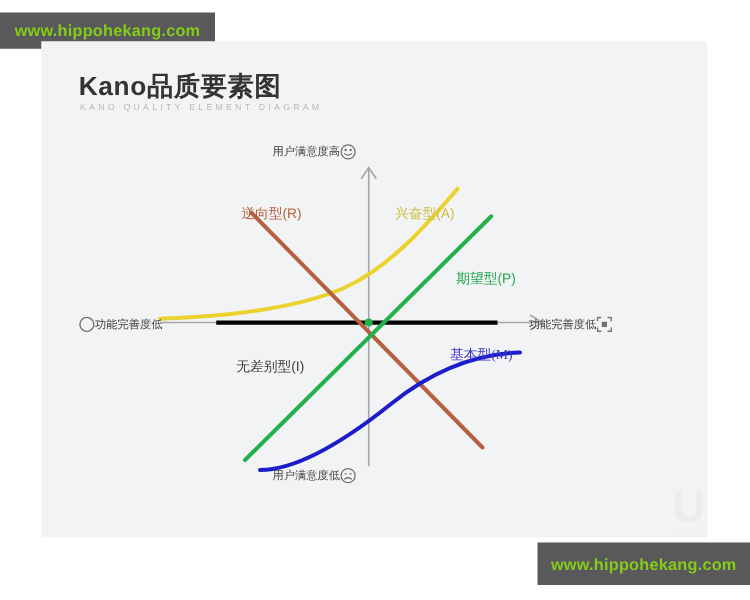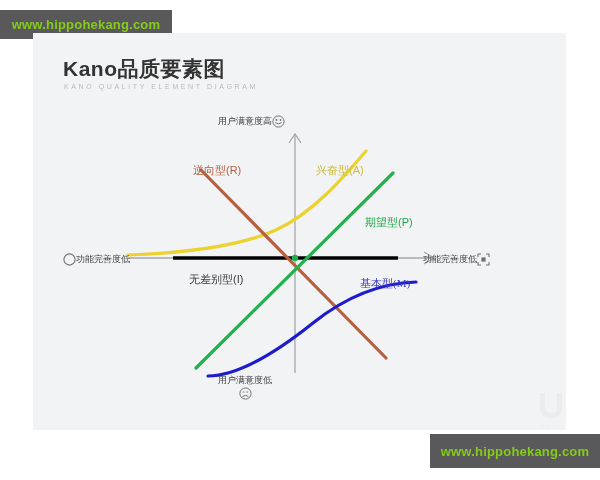--- a/index.html
+++ b/index.html
@@ -31,32 +31,32 @@
     font-size:7px;color:#b9babc;letter-spacing:2.6px;white-space:nowrap;
   }
 
   #plot{position:absolute;left:0;top:0;width:533px;height:397px;}
 
   .axis-label{
     position:absolute;font-size:9px;color:#3d3d3f;
     white-space:nowrap;display:flex;align-items:center;gap:0;
   }
   #lbl-top{left:185px;top:82px;}
-  #lbl-bottom{left:185px;top:341px;flex-direction:column;}
+  #lbl-bottom{left:185px;top:341px;}
   #lbl-left{left:30px;top:220px;}
   #lbl-right{left:390px;top:220px;}
 
   .face,.mark{flex:0 0 auto;display:inline-block;}
 
   .curve-label{position:absolute;font-size:11px;white-space:nowrap;}
   #cl-r{left:160px;top:130px;color:#b7603f;}
   #cl-a{left:283px;top:130px;color:#cbbe3d;}
   #cl-p{left:322px;top:182px;color:#22a84b;margin-left:10px;}
   #cl-m{left:327px;top:243px;color:#3a3ac4;font-family:Liberation Serif, serif;}
-  #cl-i{left:156px;top:239px;color:#3d3d3f;}
+  #cl-i{left:156px;top:253px;color:#3d3d3f;}
 
   #logo-wm{
     position:absolute;left:495px;top:352px;width:46px;height:46px;
     opacity:.55;pointer-events:none;
   }
 </style>
 </head>
 <body>
 
 <div class="wm-bar" id="wm-top">

